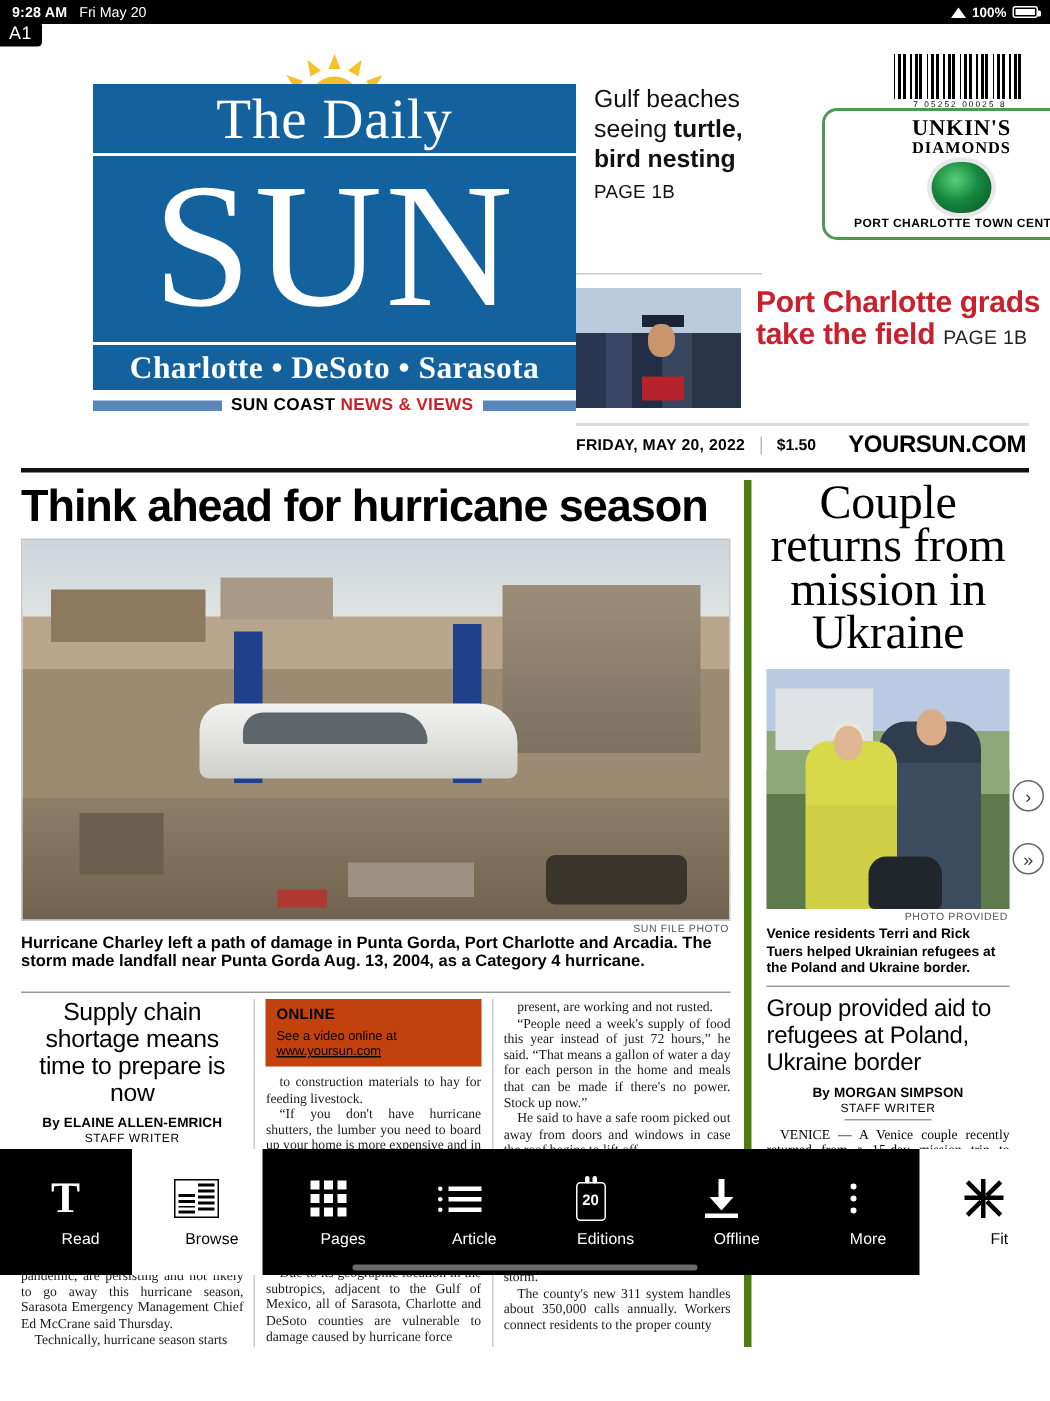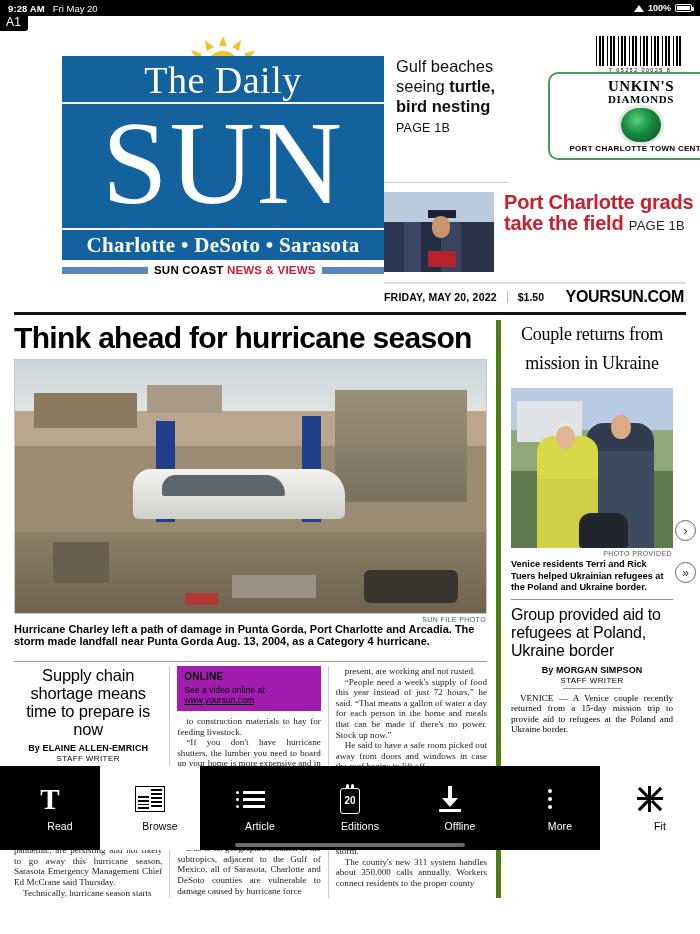--- a/index.html
+++ b/index.html
@@ -132,27 +132,27 @@
   .sc1 { width:160px; padding-right:7px; border-right:1px solid #ccc; }
   .sc2 { width:162px; padding:0 7px; border-right:1px solid #ccc; }
   .sc3 { width:162px; padding-left:7px; }
   .subhead { font-size:16.5px; line-height:18px; text-align:center; letter-spacing:-.2px; }
   .byline { text-align:center; font-size:9px; font-weight:700; margin-top:5px; letter-spacing:.1px; }
   .byrole { text-align:center; font-size:8px; letter-spacing:.4px; margin-top:1px; }
   .byrule { width:58px; height:1px; background:#999; margin:3px auto 4px; }
   .bodytext { font-family:"Liberation Serif", serif; font-size:9.1px; line-height:10.6px;
               text-align:justify; color:#1a1a1a; }
   .bodytext p { text-indent:9px; }
-  .onlinebox { background:#a21caf; padding:5px 7px 6px; margin-bottom:5px; }
+  .onlinebox { background:#c2410c; padding:5px 7px 6px; margin-bottom:5px; }
   .ol-t { font-size:10px; font-weight:700; letter-spacing:.2px; }
   .ol-s { font-size:8.6px; margin-top:3px; }
   .ol-s u { text-decoration:underline; }
 
   
-  .side-head { font-family:"Liberation Serif", serif; font-size:18px; line-height:29px;
+  .side-head { font-family:"Liberation Serif", serif; font-size:32px; line-height:29px;
                text-align:center; letter-spacing:-.2px; }
   .side-photo { height:160px; margin-top:10px; position:relative; overflow:hidden;
                 background:linear-gradient(#cbd9c2 0 42%, #7d9a6b 42% 100%); }
   .sp-bg { position:absolute; inset:0; background:
       linear-gradient(180deg,#b9cbe2 0 26%, #8fa878 26% 52%, #5d7a4c 52% 100%); }
   .sp-tent { position:absolute; left:4%; top:8%; width:40%; height:26%; background:#dfe3e6; }
   .sp-man { position:absolute; right:12%; top:22%; width:42%; height:78%;
             background:linear-gradient(#2f3d4f 0 22%, #3c4b5e 22% 100%); border-radius:18px 18px 0 0; }
   .sp-manhead { position:absolute; right:26%; top:17%; width:20px; height:24px;
             background:#d9ab86; border-radius:48%; }
@@ -439,20 +439,36 @@
               <i></i>
               <i></i>
               <i></i>
               <i></i>
             </span>
         </span>
       </span>
       <span class="tb-label">Browse</span>
     </div>
 
+    <div class="tb-item">
+      <span class="tb-icon">
+        <span class="ic-grid">
+            <span></span>
+            <span></span>
+            <span></span>
+            <span></span>
+            <span></span>
+            <span></span>
+            <span></span>
+            <span></span>
+            <span></span>
+          </span>
+      </span>
+      <span class="tb-label">Pages</span>
+    </div>
 
     <div class="tb-item">
       <span class="tb-icon">
         <span class="ic-list">
             <span>
               <i></i>
               <u></u>
             </span>
             <span>
               <i></i>

